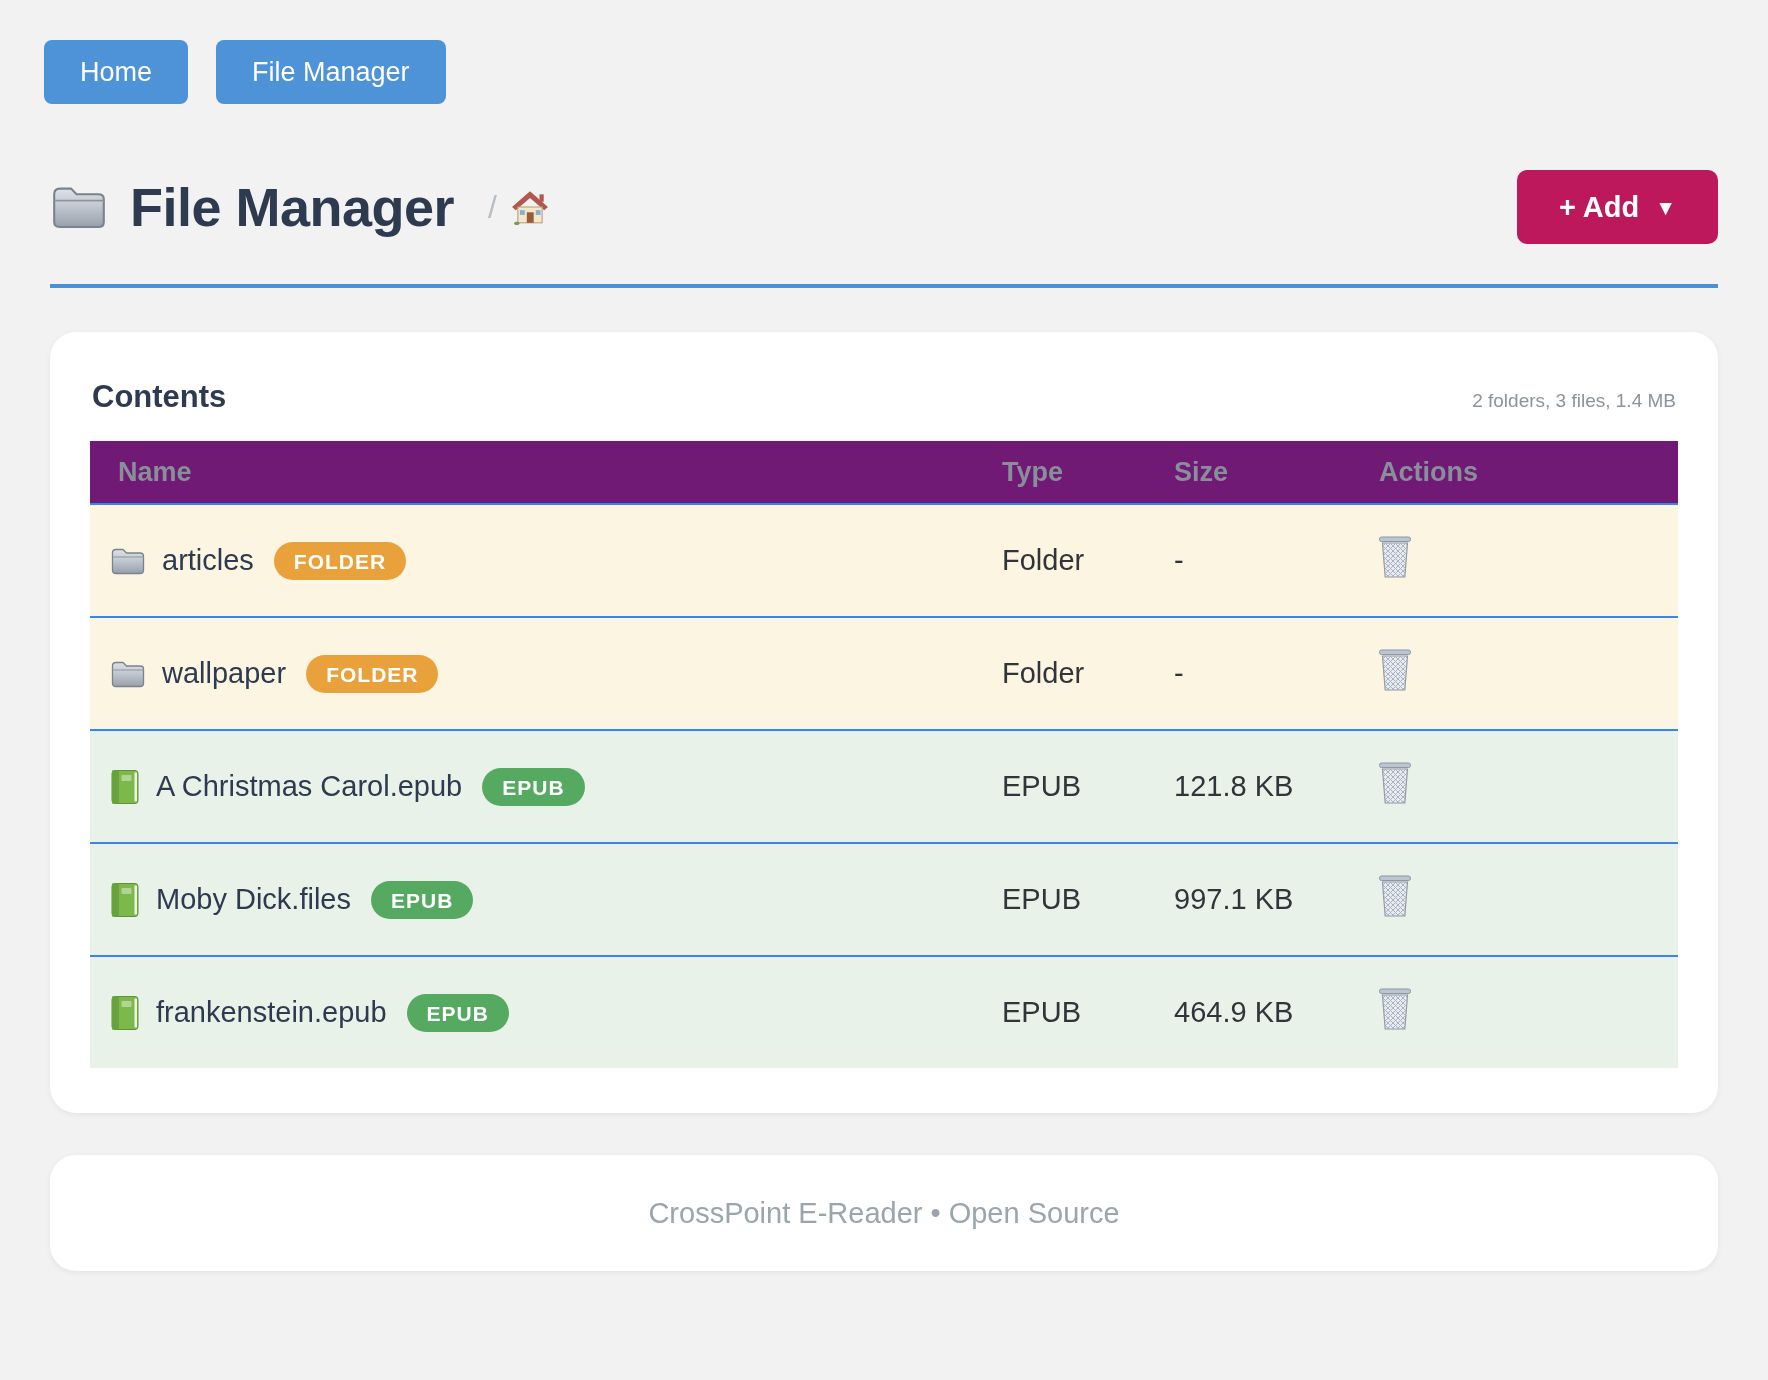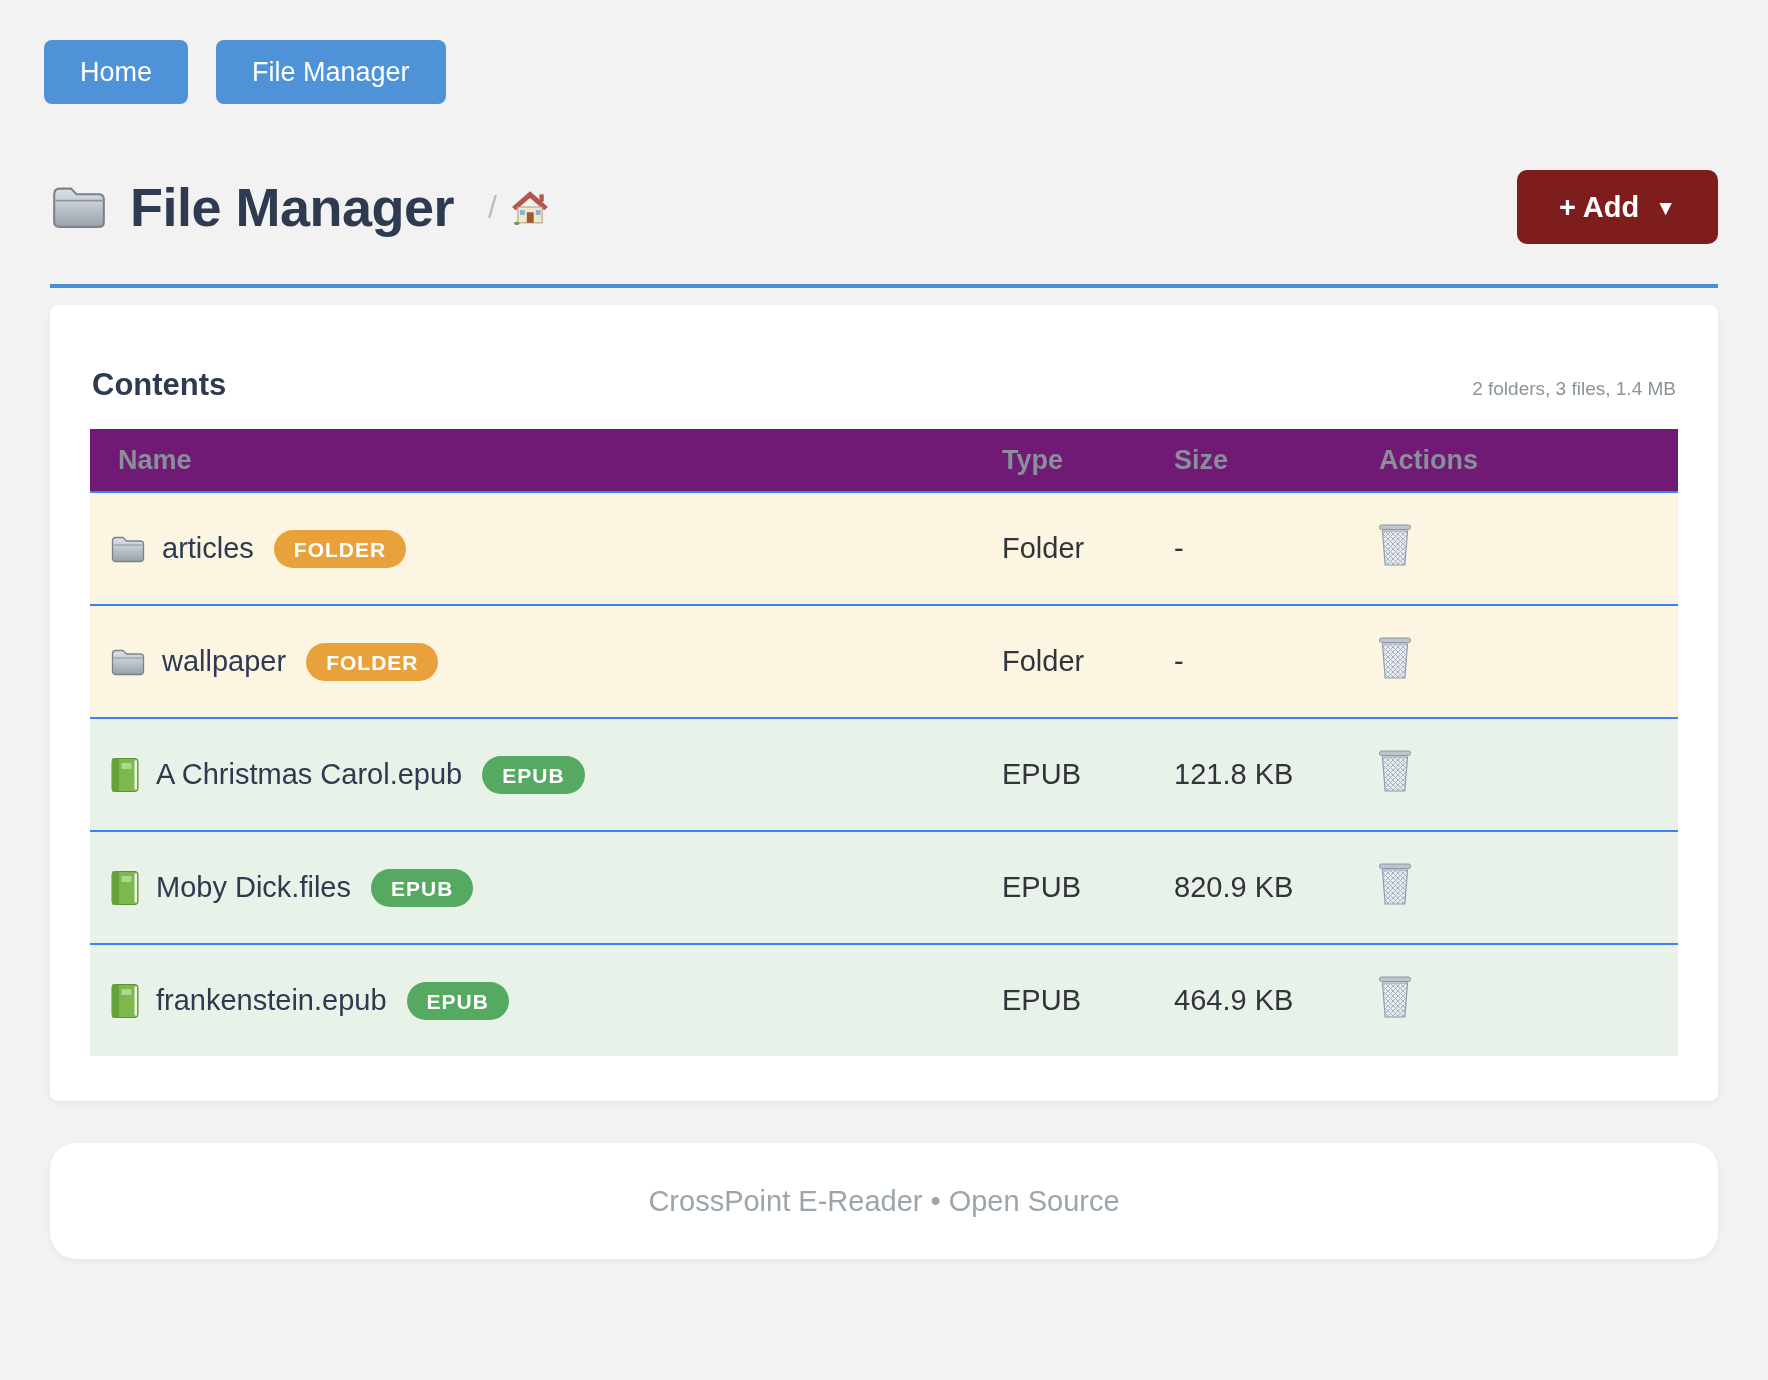--- a/index.html
+++ b/index.html
@@ -17,32 +17,32 @@
   
   .page-header { display:flex; align-items:center; justify-content:space-between; margin-top:66px; }
   .title-wrap { display:flex; align-items:center; }
   .title-icon { width:58px; height:48px; display:inline-flex; }
   .title-icon svg { width:100%; height:100%; }
   h1.page-title { font-size:54px; font-weight:bold; color:#2d3a4f; margin-left:22px; letter-spacing:-0.5px; }
   .crumb-sep { color:#b8bec4; font-size:32px; margin-left:34px; font-weight:400; }
   .crumb-home { width:38px; height:36px; display:inline-flex; margin-left:14px; cursor:pointer; }
   .crumb-home svg { width:100%; height:100%; }
   .add-btn {
-    background:#7f1d1d; color:#fff; border:none; border-radius:10px;
+    background:#be185d; color:#fff; border:none; border-radius:10px;
     height:74px; padding:0 42px; font-size:29px; font-weight:bold; font-family:inherit;
     display:inline-flex; align-items:center; gap:16px; cursor:pointer;
   }
   .add-btn .caret { font-size:21px; position:relative; top:1px; }
 
   
   .accent-rule { border:none; height:4px; background:#4a90d8; margin-top:40px; }
 
   
   .card {
-    background:#fff; border-radius:8px; margin-top:17px; padding:56px 40px 45px;
+    background:#fff; border-radius:26px; margin-top:44px; padding:41px 40px 45px;
     box-shadow:0 2px 6px rgba(0,0,0,0.06);
   }
   .card-head { display:flex; align-items:baseline; justify-content:space-between; padding:6px 2px 26px; }
   .card-head h2 { font-size:31px; color:#2d3a4f; font-weight:bold; }
   .summary { font-size:19px; color:#8b949b; }
 
   
   .table { width:100%; }
   .thead, .trow { display:grid; grid-template-columns:1fr 172px 205px 311px; align-items:center; }
   .thead { background:#701a75; height:62px; }
@@ -237,21 +237,21 @@
           <rect x="2" y="1.5" width="26" height="33" rx="3" fill="#7cb84c" stroke="#5d9337" stroke-width="1"></rect>
           <rect x="2" y="1.5" width="7" height="33" fill="#67a33c"></rect>
           <rect x="24.5" y="3.5" width="2.5" height="29" fill="#edf3e0"></rect>
           <rect x="11.5" y="6" width="10" height="6" rx="1" fill="#ffffff" opacity="0.4"></rect>
         </svg>
       </span>
       <span class="fname">Moby Dick.files</span>
       <span class="badge epub">EPUB</span>
     </div>
     <div class="cell type-cell">EPUB</div>
-    <div class="cell size-cell">820.9 KB</div>
+    <div class="cell size-cell">997.1 KB</div>
     <div class="cell actions-cell">
       <button class="trash-btn">
         <span>
           <svg viewBox="0 0 34 42">
             <rect x="1.5" y="1" width="31" height="4.5" rx="2" fill="#bcc5d2" stroke="#8d97a6" stroke-width="1"></rect>
             <path d="M4.5 7 L29.5 7 L26.8 41 L7.2 41 Z" fill="#e8ecf1" stroke="#8d97a6" stroke-width="1.2"></path>
             <path d="M4.5 7 L29.5 7 L26.8 41 L7.2 41 Z" fill="url(#meshPat)"></path>
           </svg>
         </span>
       </button>

